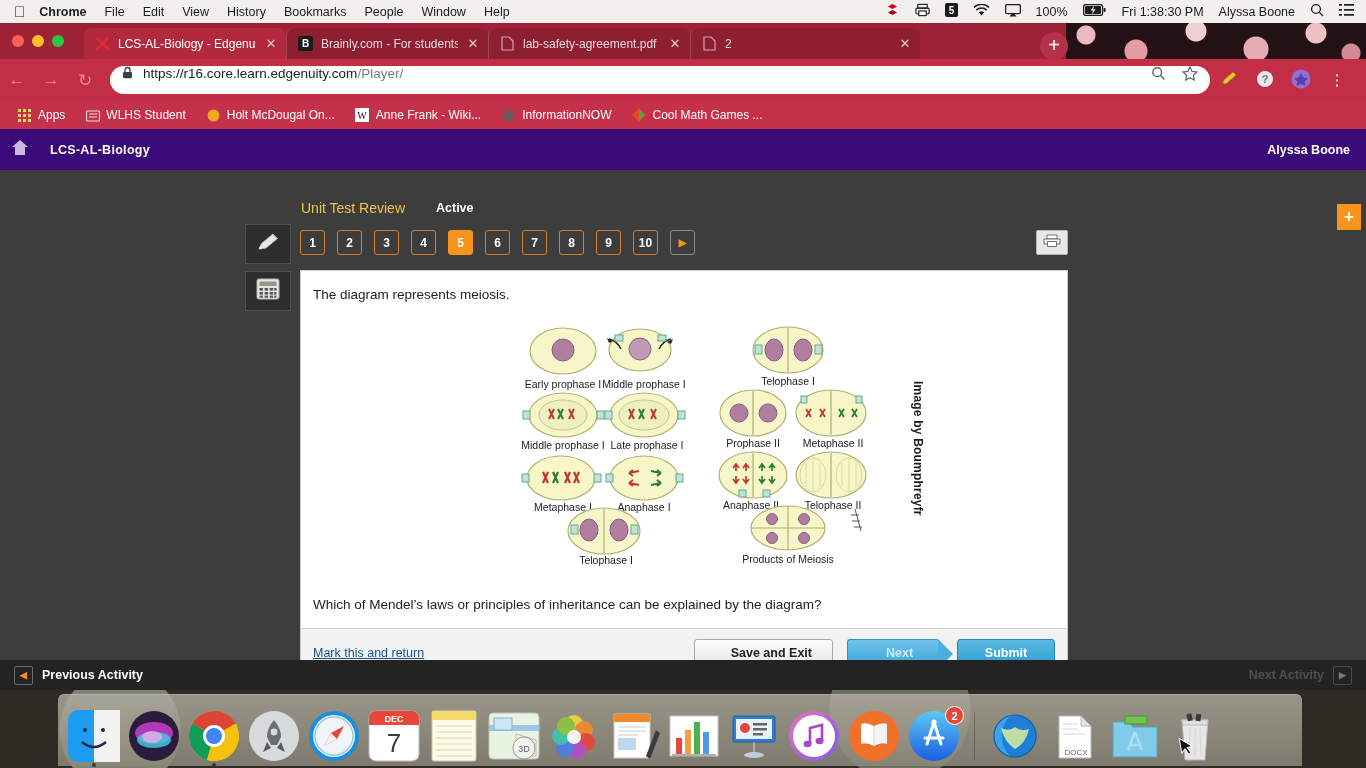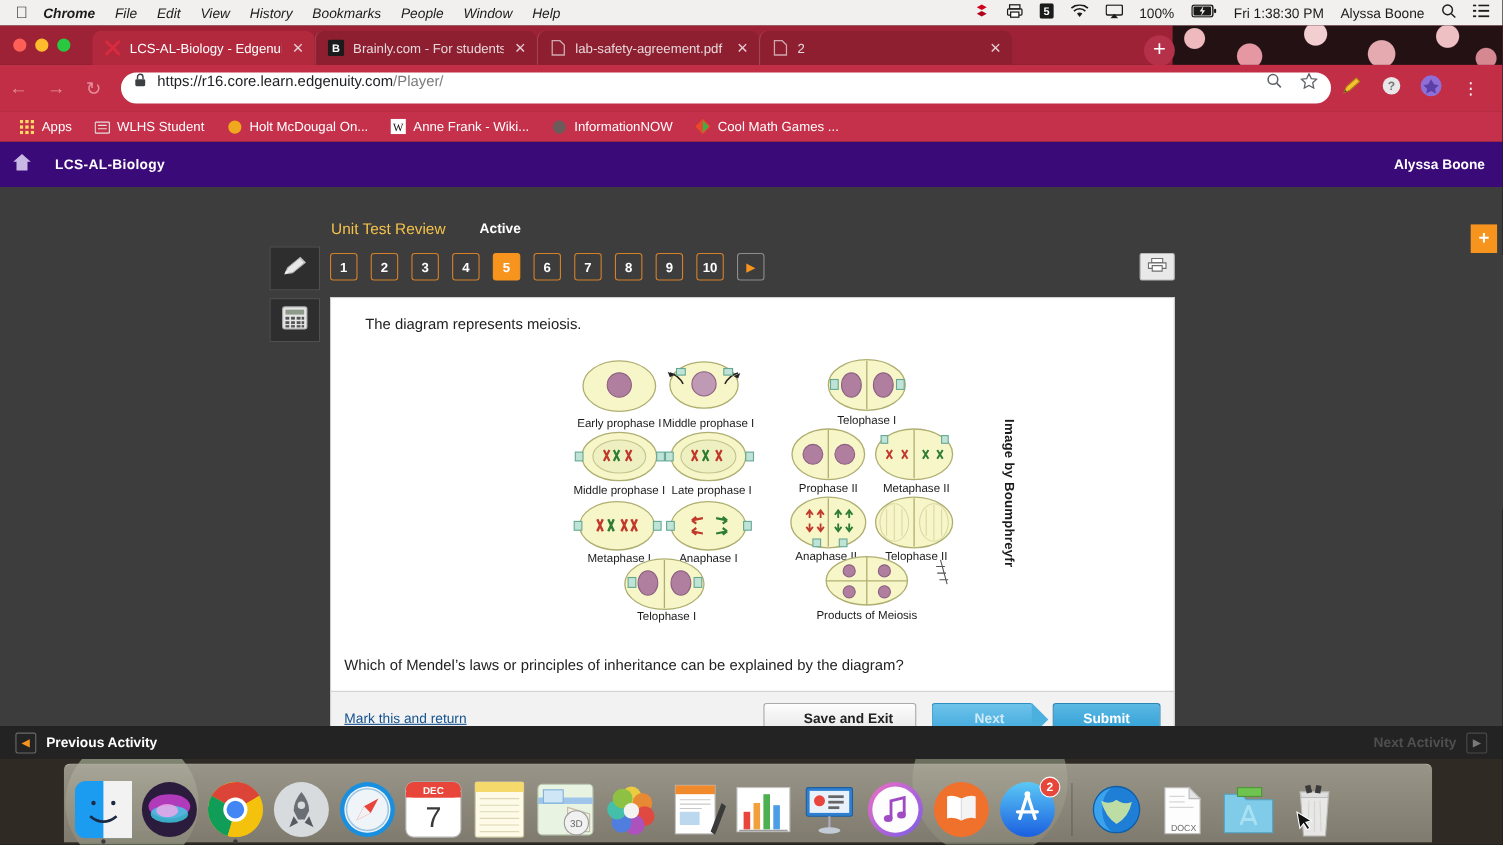--- a/index.html
+++ b/index.html
@@ -13,21 +13,21 @@
 
   
   .macbar {
     position: absolute; top: 0; left: 0; width: 1366px; height: 23px;
     background: #f2f0ee;
     display: flex; align-items: center;
     font-size: 12.5px; color: #1b1b1b;
     z-index: 60;
   }
   .macbar .apple { margin: 0 14px 0 14px; font-size: 15px; line-height: 1; }
-  .macbar .mi { margin-right: 18px; white-space: nowrap; font-style: italic; }
+  .macbar .mi { margin-right: 18px; white-space: nowrap; }
   .macbar .mi.bold { font-weight: bold; }
   .macbar .right { margin-left: auto; display: flex; align-items: center; }
   .macbar .right > * { margin-right: 15px; }
   .macbar .right .last { margin-right: 12px; }
   .ic { display: inline-block; vertical-align: middle; }
 
   
   .chrome-tabstrip {
     position: absolute; top: 23px; left: 0; width: 1366px; height: 36px;
     background: #9d2235;
@@ -135,21 +135,20 @@
   .plusbtn {
     position: absolute; left: 1337px; top: 52px; width: 24px; height: 26px;
     background: #f7941e; color: #fff; font-size: 17px; font-weight: bold;
     display: flex; align-items: center; justify-content: center;
   }
 
   .qcard {
     position: absolute; left: 300px; top: 118px; width: 768px; height: 359px;
     background: #fff; border: 1px solid #cfcfcf;
     overflow: hidden;
-    padding-left: 19px;
   }
   .qtext { padding: 16px 12px 0 12px; font-size: 13.5px; color: #222; }
   .qtext2 { position: absolute; left: 12px; top: 326px; font-size: 13.5px; color: #222; }
 
   
   .figwrap { position: absolute; left: 210px; top: 52px; width: 420px; height: 250px; }
   .credit {
     position: absolute; right: 6px; top: 58px; writing-mode: vertical-rl;
     font-size: 12px; font-weight: bold; color: #1b1b1b; letter-spacing: .2px;
   }

